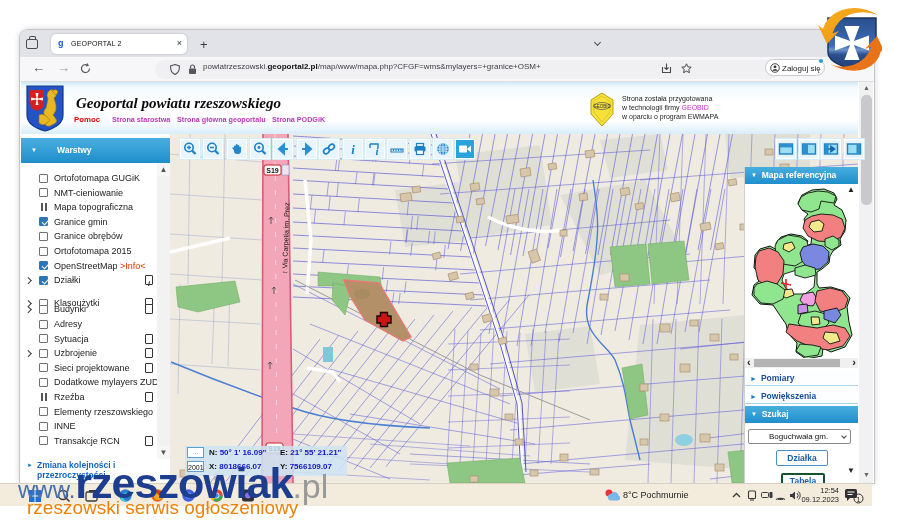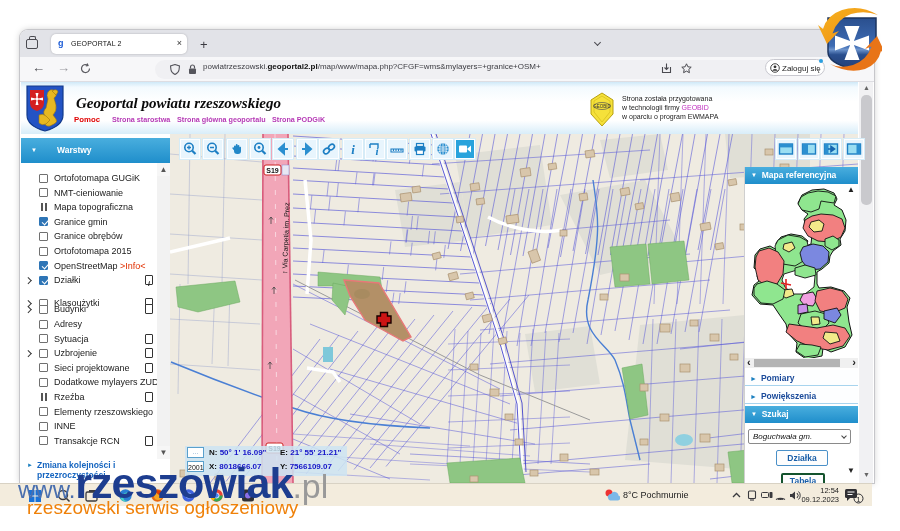--- a/index.html
+++ b/index.html
@@ -704,21 +704,21 @@
         </svg>
         <div class="abs" style="left:0;top:191px;width:113px;height:10px;background:#f0f0f0;font-size:7px;color:#333;">
           <b class="abs" style="left:2px;top:-2px;font-size:11px;color:#222;">‹</b>
             <b class="abs" style="right:2px;top:-2px;font-size:11px;color:#222;">›</b>
           <span class="abs" style="left:9px;top:1px;width:86px;height:8px;background:#b4b4b4;"></span>
         </div>
         <div class="rrow" style="top:203px;"><span class="tri">►</span>Pomiary</div>
         <div class="rrow" style="top:221px;"><span class="tri">►</span>Powiększenia</div>
         <div class="rhdr bluehdr" style="top:239px;"><span style="margin-left:6px;"><span style="font-size:6px;vertical-align:1px;">▼</span>&nbsp; Szukaj</span></div>
         <div class="abs" style="left:3px;top:262px;width:103px;height:15px;background:#fff;border:1px solid #8a8a8a;border-radius:2px;font-size:8px;color:#111;line-height:13px;">
-          <span style="margin-left:4px;font-style:italic;">Boguchwała gm.</span>
+          <span style="margin-left:20px;">Boguchwała gm.</span>
           <span class="abs" style="right:4px;top:4px;width:4px;height:4px;border-right:1.3px solid #444;border-bottom:1.3px solid #444;transform:rotate(45deg);"></span>
         </div>
         <div class="abs" style="left:31px;top:283px;width:52px;height:16px;background:#fdfdfd;border:1px solid #4a90c8;border-radius:2px;color:#1a5fa8;font-size:8.5px;font-weight:bold;text-align:center;line-height:15px;">Działka</div>
         <div class="abs" style="left:36px;top:306px;width:44px;height:14px;background:#fdfdfd;border:2px solid #14532d;border-radius:2px;color:#1a5fa8;font-size:8.5px;font-weight:bold;text-align:center;line-height:13px;overflow:hidden;">Tabela</div>
         <span class="abs" style="left:102px;top:18px;font-size:8px;color:#222;">▲</span>
         <span class="abs" style="left:102px;top:299px;font-size:8px;color:#222;">▼</span>
       </div>
     </div>
   </div>
 

